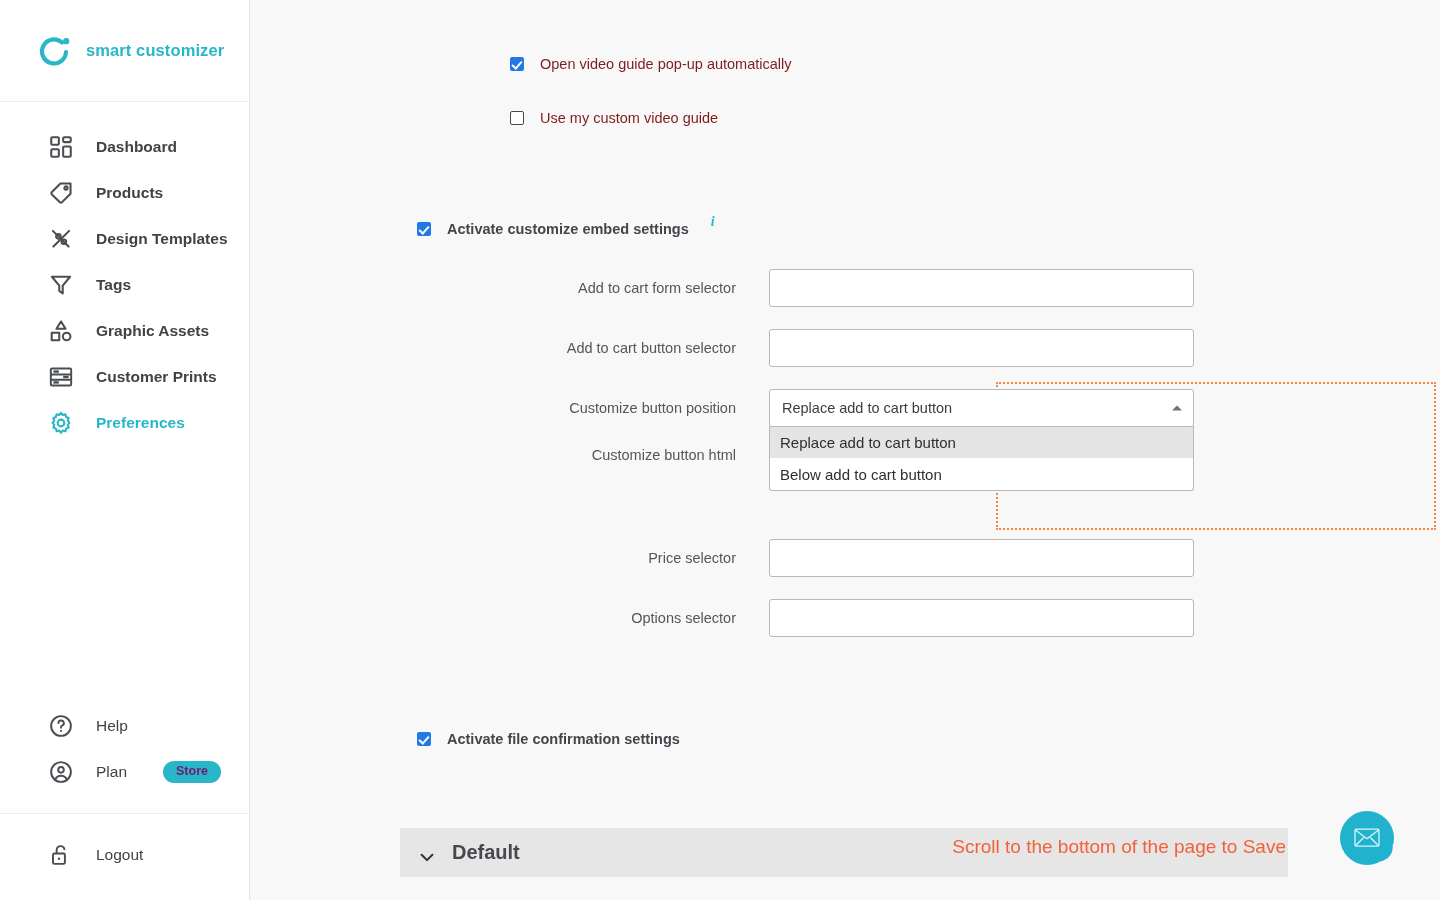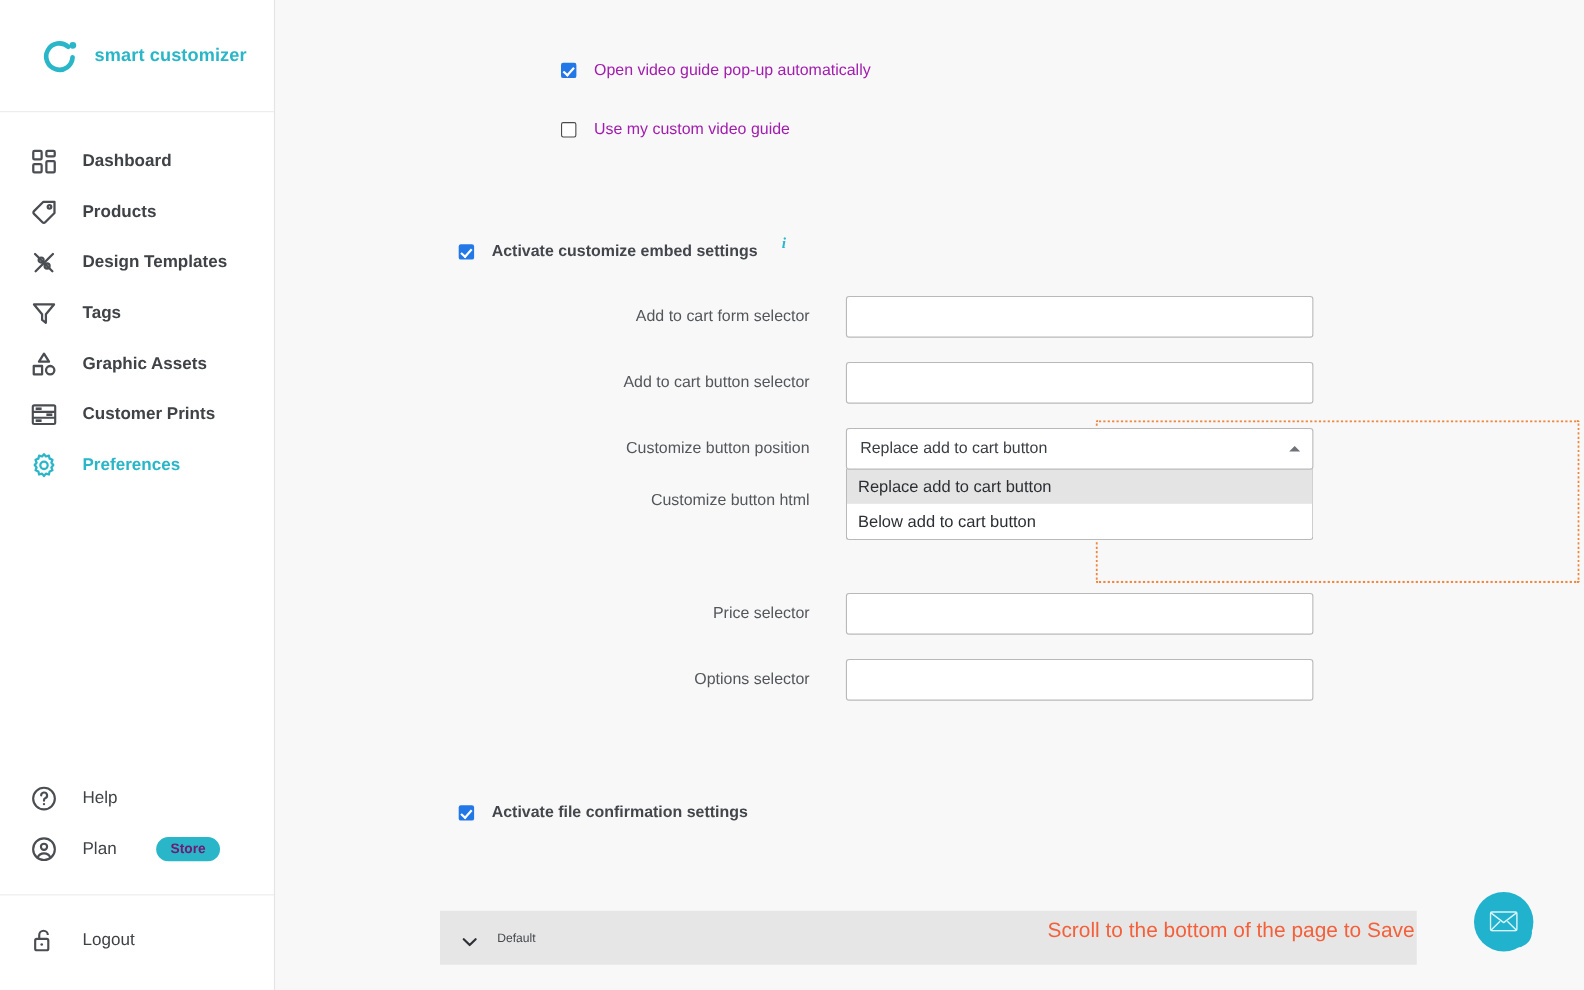--- a/index.html
+++ b/index.html
@@ -27,21 +27,21 @@
   }
   .brand-logo { width: 36px; height: 36px; position: relative; flex: none; }
   .brand-name {
     color: #29b6c8; font-size: 16.5px; font-weight: bold;
     letter-spacing: .1px; white-space: nowrap;
   }
 
   .nav-top { padding-top: 22px; }
   .nav-item {
     display: flex; align-items: center; gap: 22px;
-    height: 46px; padding-left: 27px;
+    height: 46px; padding-left: 48px;
     color: #3f4246; font-size: 15.5px; font-weight: bold;
     cursor: pointer; user-select: none;
   }
   .nav-item .nav-ico { width: 26px; height: 26px; flex: none; display: block; }
   .nav-item.active { color: #29b6c8; }
   .nav-item.active .nav-ico { color: #29b6c8; }
 
   .nav-spacer { flex: 1 1 auto; }
 
   .nav-bottom { padding-bottom: 0px; }
@@ -65,21 +65,21 @@
     width: 14px; height: 14px; flex: none; border-radius: 2px;
     position: relative; margin-top: 2px;
   }
   .cb.on { background: #2378e8; }
   .cb.on::after {
     content: ""; position: absolute; left: 4px; top: 1.5px;
     width: 4px; height: 8px; border: solid #fff; border-width: 0 2px 2px 0;
     transform: rotate(42deg);
   }
   .cb.off { background: #fff; border: 1.5px solid #4a4a4a; }
-  .cb-label { font-size: 14.5px; color: #a21caf; line-height: 18px; }
+  .cb-label { font-size: 14.5px; color: #7f1d1d; line-height: 18px; }
   .cb-label.bold { font-weight: bold; color: #43464b; }
 
   .r1 { position: absolute; left: 259px; top: 55px; }
   .r2 { position: absolute; left: 259px; top: 109px; }
   .r3 { position: absolute; left: 166px; top: 220px; }
   .r4 { position: absolute; left: 166px; top: 730px; }
 
   .info-i {
     display: inline-block; margin-left: 6px; color: #2ab7d0;
     font-size: 14px; font-style: italic; font-weight: bold;
@@ -146,21 +146,21 @@
   .bottom-bar {
     position: absolute; left: 149px; top: 828px;
     width: 888px; height: 49px;
     background: #e6e6e6;
     display: flex; align-items: center;
   }
   .bottom-chev {
     margin-left: 20px; margin-right: 18px;
     width: 14px; height: 9px; flex: none; color: #2e3136;
   }
-  .bottom-title { font-size: 11px; font-weight: normal; color: #45484d; }
+  .bottom-title { font-size: 20px; font-weight: bold; color: #45484d; }
   .save-hint {
     position: absolute; right: 0px; top: 0; height: 38px;
     display: flex; align-items: center; padding-right: 2px;
     color: #f4603a; font-size: 19px; white-space: nowrap;
   }
 
   
   .chat-bubble {
     position: absolute; left: 1340px; top: 811px;
     width: 54px; height: 54px; z-index: 7; cursor: pointer;

